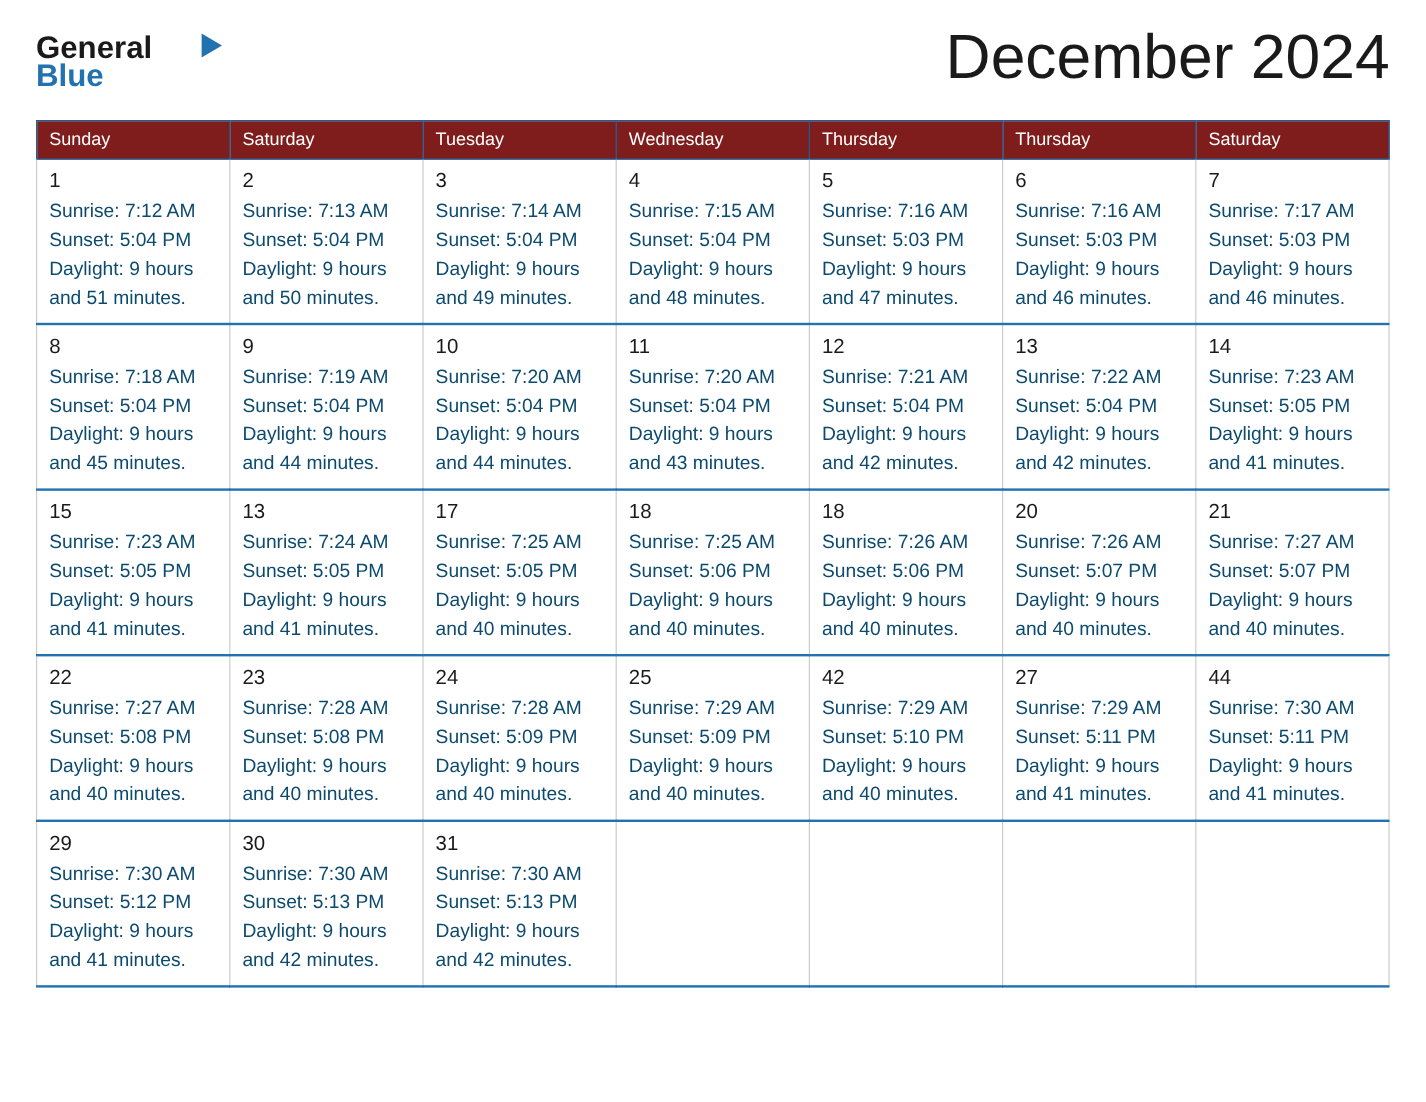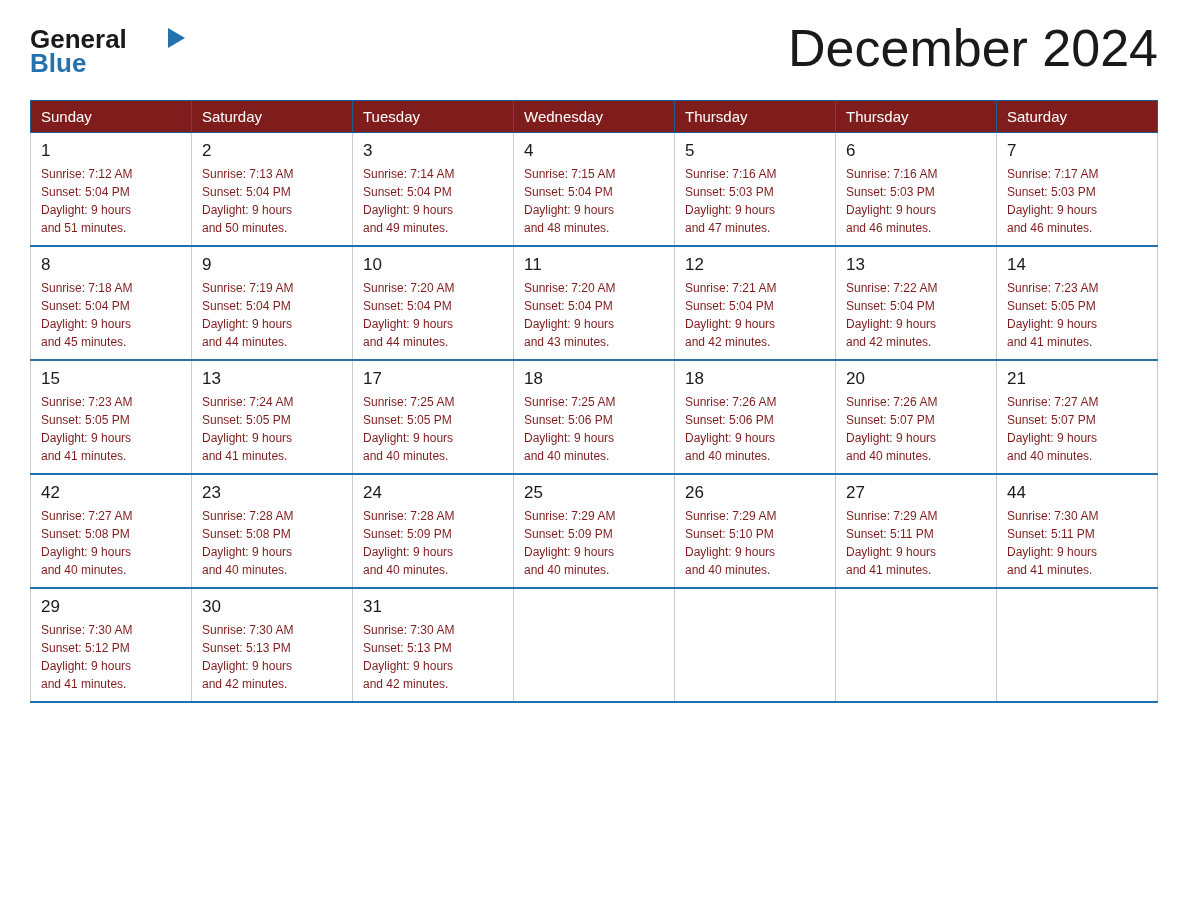--- a/index.html
+++ b/index.html
@@ -63,22 +63,22 @@
       border-bottom: 2px solid #2372b0;
     }
     .day-number {
       font-size: 17px;
       font-weight: normal;
       color: #1a1a1a;
       margin-bottom: 4px;
       display: block;
     }
     .day-info {
-      font-size: 12px;
-      color: #7f1d1d;
+      font-size: 16px;
+      color: #0c4a6e;
       line-height: 1.5;
     }
     .empty-cell {
       background: #ffffff;
     }
     .logo-svg {
       width: 160px;
       height: 60px;
     }
   </style>
@@ -304,21 +304,21 @@
         <div class="day-info">
           Sunrise: 7:27 AM<br>
           Sunset: 5:07 PM<br>
           Daylight: 9 hours<br>
           and 40 minutes.
         </div>
       </td>
       </tr>
       <tr>
         <td>
-        <span class="day-number">42</span>
+        <span class="day-number">22</span>
         <div class="day-info">
           Sunrise: 7:27 AM<br>
           Sunset: 5:08 PM<br>
           Daylight: 9 hours<br>
           and 40 minutes.
         </div>
       </td>
         <td>
         <span class="day-number">23</span>
         <div class="day-info">
@@ -340,21 +340,21 @@
         <td>
         <span class="day-number">25</span>
         <div class="day-info">
           Sunrise: 7:29 AM<br>
           Sunset: 5:09 PM<br>
           Daylight: 9 hours<br>
           and 40 minutes.
         </div>
       </td>
         <td>
-        <span class="day-number">26</span>
+        <span class="day-number">42</span>
         <div class="day-info">
           Sunrise: 7:29 AM<br>
           Sunset: 5:10 PM<br>
           Daylight: 9 hours<br>
           and 40 minutes.
         </div>
       </td>
         <td>
         <span class="day-number">27</span>
         <div class="day-info">

